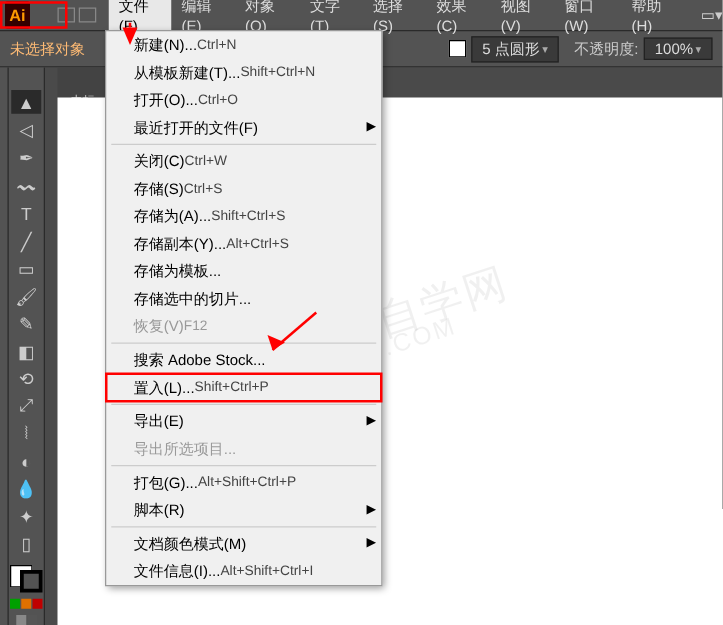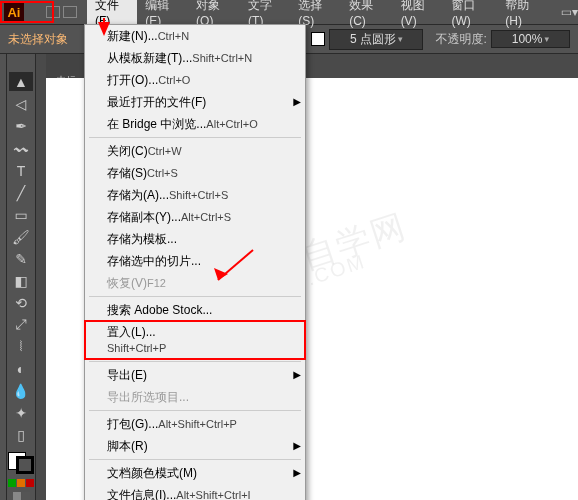--- a/index.html
+++ b/index.html
@@ -8,21 +8,21 @@
 .logo{width:22px;height:22px;background:#330000;color:#ff9a00;font-weight:bold;display:flex;align-items:center;justify-content:center;font-size:13px;border-radius:2px;margin-right:22px}
 .layout-icons{display:flex;gap:3px;margin-right:10px}
 .layout-icons span{width:14px;height:12px;border:1px solid #888;display:inline-block}
 .menubar{display:flex;gap:0}
 .menu-item{padding:4px 8px;color:#ddd;cursor:pointer}
 .menu-item.active{background:#e8e8e8;color:#000}
 .hl-red{border:2px solid #ff0000;position:absolute}
 .controlbar{background:#535353;height:30px;display:flex;align-items:center;padding:0 8px;color:#ccc;gap:12px;border-top:1px solid #2a2a2a;border-bottom:1px solid #2a2a2a}
 .cb-label{color:#fdba74}
 .cb-field{display:flex;align-items:center;gap:4px}
-.cb-box{background:#3a3a3a;border:1px solid #222;padding:1px 20px;min-width:30px;display:inline-flex;align-items:center;color:#ddd}
+.cb-box{background:#3a3a3a;border:1px solid #222;padding:1px 8px;min-width:30px;display:inline-flex;align-items:center;color:#ddd}
 .cb-box .arrow{margin-left:2px;font-size:9px;color:#aaa}
 .swatch-white{width:14px;height:14px;background:#fff;border:1px solid #000;display:inline-block}
 .workarea{display:flex;height:calc(100% - 54px)}
 .tool-outer{background:#535353;width:6px}
 .toolbar{background:#535353;width:30px;display:flex;flex-direction:column;align-items:center;padding-top:18px;gap:3px;border-right:1px solid #2a2a2a;border-left:1px solid #2a2a2a}
 .tool{width:24px;height:22px;display:flex;align-items:center;justify-content:center;color:#ccc;cursor:pointer;font-size:14px}
 .tool.active{background:#2a2a2a}
 .fillstroke{position:relative;width:26px;height:26px;margin-top:4px}
 .fill-sw{position:absolute;width:18px;height:18px;background:#fff;border:1px solid #000;top:0;left:0}
 .stroke-sw{position:absolute;width:18px;height:18px;background:#535353;border:3px solid #000;bottom:0;right:0}
@@ -136,24 +136,20 @@
       <span class="shortcut">Shift+Ctrl+N</span>
     </div>
     <div class="dd-row">
       <span>打开(O)...</span>
       <span class="shortcut">Ctrl+O</span>
     </div>
     <div class="dd-row">
       <span>最近打开的文件(F)</span>
       <span class="sub">▶</span>
     </div>
-    <div class="dd-row">
-      <span>在 Bridge 中浏览...</span>
-      <span class="shortcut">Alt+Ctrl+O</span>
-    </div>
     <div class="dd-sep"></div>
     <div class="dd-row">
       <span>关闭(C)</span>
       <span class="shortcut">Ctrl+W</span>
     </div>
     <div class="dd-row">
       <span>存储(S)</span>
       <span class="shortcut">Ctrl+S</span>
     </div>
     <div class="dd-row">
@@ -171,21 +167,21 @@
       <span>存储选中的切片...</span>
     </div>
     <div class="dd-row disabled">
       <span>恢复(V)</span>
       <span class="shortcut">F12</span>
     </div>
     <div class="dd-sep"></div>
     <div class="dd-row">
       <span>搜索 Adobe Stock...</span>
     </div>
-    <div class="dd-row" style="outline: rgb(255, 0, 0) solid 2px; outline-offset: -1px; flex-direction: column;">
+    <div class="dd-row" style="outline: rgb(255, 0, 0) solid 2px; outline-offset: -1px;">
       <span>置入(L)...</span>
       <span class="shortcut">Shift+Ctrl+P</span>
     </div>
     <div class="dd-sep"></div>
     <div class="dd-row">
       <span>导出(E)</span>
       <span class="sub">▶</span>
     </div>
     <div class="dd-row disabled">
       <span>导出所选项目...</span>

